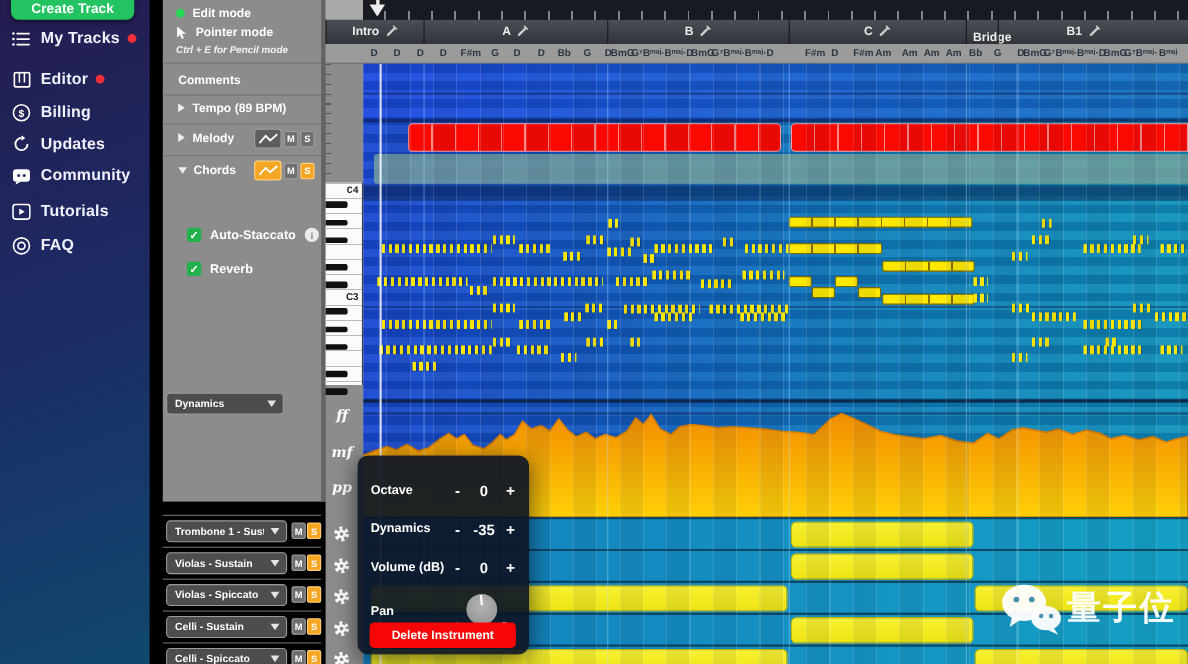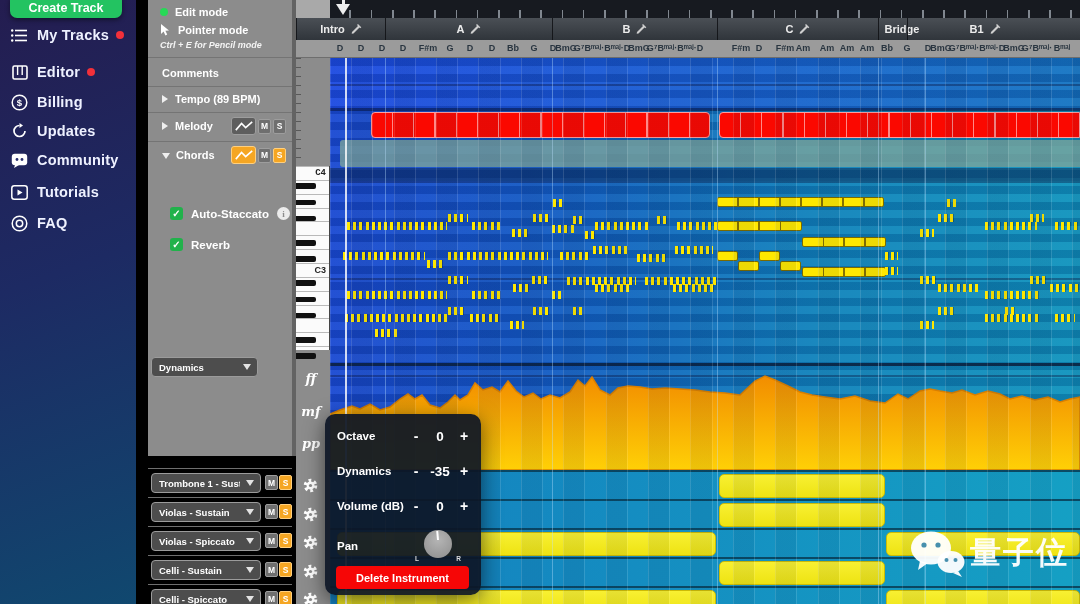--- a/index.html
+++ b/index.html
@@ -105,21 +105,21 @@
     background:linear-gradient(180deg,#f8f032,#eee312); border:1px solid #cdbb05; }
   .roll-grid { position:absolute; inset:0; z-index:3; pointer-events:none;
     background:
       repeating-linear-gradient(90deg, rgba(255,255,255,.13) 0 1px, transparent 1px 21.2px),
       repeating-linear-gradient(90deg, transparent 0 21.2px, rgba(0,25,60,.07) 21.2px 42.4px); }
   .sec-line { position:absolute; top:0; width:1px; height:546px; background:rgba(190,225,255,.38); z-index:3; }
   .playline { position:absolute; left:15px; top:0; width:1.5px; height:546px; background:rgba(255,255,255,.8); z-index:4; }
 
   
   .inspector { position:absolute; left:325px; top:414px; width:156px; height:181px; border-radius:10px;
-    background:rgba(13,22,38,.93); box-shadow:0 5px 20px rgba(0,0,0,.55); z-index:10; padding:11px 10px 0 12px; color:#fff; }
+    background:rgba(13,22,38,.93); box-shadow:0 5px 20px rgba(0,0,0,.55); z-index:10; padding:21px 10px 0 12px; color:#fff; }
   .ins-row { display:flex; align-items:center; height:22px; margin-bottom:13px; }
   .ins-label { flex:1; font-size:11.5px; font-weight:bold; }
   .stepper { display:flex; align-items:center; }
   .step-btn { width:14px; font-size:14px; font-weight:bold; text-align:center; cursor:pointer; color:#fff; }
   .step-val { width:34px; text-align:center; font-size:13.5px; font-weight:600; }
   .knob-wrap { position:relative; width:46px; height:32px; margin-right:10px; }
   .knob { position:absolute; left:9px; top:0; width:28px; height:28px; border-radius:50%;
     background:radial-gradient(circle at 50% 35%, #b5b5b5, #8d8d8d); cursor:pointer; }
   .knob-pointer { position:absolute; left:50%; top:1px; width:2px; height:9px; background:#fff; transform:translateX(-50%) rotate(-5deg); transform-origin:bottom; }
   .knob-l, .knob-r { position:absolute; bottom:0; font-size:6.5px; font-weight:bold; color:#ddd; }
@@ -395,21 +395,21 @@
             <line x1="7.5" y1="1.5" x2="10.8" y2="4.8" stroke="#cfcfcf" stroke-width="1.4"></line>
           </svg></span>
       </div>
       <div class="section" style="left: 421px; width: 161px;">
         <span>C</span>
         <span><svg width="12" height="11" viewBox="0 0 12 11">
             <path d="M2 9 L8.5 2.5 L10 4 L3.5 10.5 L1.7 10.8 Z" fill="#cfcfcf"></path>
             <line x1="7.5" y1="1.5" x2="10.8" y2="4.8" stroke="#cfcfcf" stroke-width="1.4"></line>
           </svg></span>
       </div>
-      <div class="section" style="left: 582px; width: 47px;">
+      <div class="section" style="left: 582px; width: 47px; align-items: flex-end;">
         <span>Bridge</span>
       </div>
       <div class="section" style="left: 611px; width: 155px;">
         <span>B1</span>
         <span><svg width="12" height="11" viewBox="0 0 12 11">
             <path d="M2 9 L8.5 2.5 L10 4 L3.5 10.5 L1.7 10.8 Z" fill="#cfcfcf"></path>
             <line x1="7.5" y1="1.5" x2="10.8" y2="4.8" stroke="#cfcfcf" stroke-width="1.4"></line>
           </svg></span>
       </div>
     </div>

